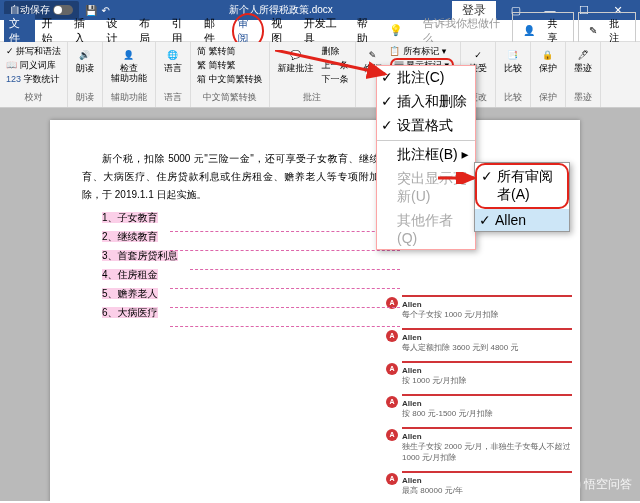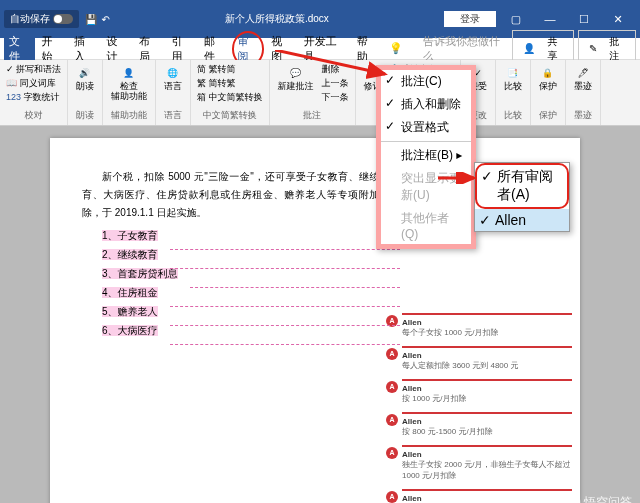--- a/index.html
+++ b/index.html
@@ -1,42 +1,42 @@
 <!DOCTYPE html>
 <html><head>
 <meta charset="utf-8">
 <style>
 *{margin:0;padding:0;box-sizing:border-box;font-family:"Microsoft YaHei",SimSun,sans-serif}
 body{width:640px;height:503px;overflow:hidden;background:#fff;position:relative;font-size:10px}
-.titlebar{height:38px;background:#2b579a;display:flex;align-items:center;color:#fff;font-size:10px}
+.titlebar{height:20px;background:#2b579a;display:flex;align-items:center;color:#fff;font-size:10px}
 .autosave{background:#1e3f73;padding:2px 6px;margin-left:4px;border-radius:2px;display:flex;align-items:center;gap:3px}
 .toggle{width:20px;height:10px;background:#666;border-radius:5px;position:relative}
 .toggle::after{content:"";position:absolute;width:8px;height:8px;background:#fff;border-radius:50%;left:1px;top:1px}
 .titlebar-center{flex:1;text-align:center}
 .titlebar-right{display:flex;align-items:center;gap:6px;padding-right:8px}
-.login-btn{background:#fff;color:#333;padding:1px 16px;font-size:10px}
+.login-btn{background:#fff;color:#333;padding:1px 10px;font-size:12px}
 .win-btn{width:28px;text-align:center;font-size:11px}
 .menubar{height:22px;background:#fff;border-bottom:1px solid #ddd;display:flex;align-items:center;font-size:11px;padding:0 4px;gap:2px}
 .menubar span{padding:2px 5px;cursor:pointer}
 .menubar .file{background:#2b579a;color:#fff}
 .menubar .active{color:#2b579a}
 .review-circ{border:2px solid #e2231a;border-radius:50%;padding:1px 4px!important}
 .hint{color:#999;margin-left:8px}
 .menubar-right{margin-left:auto;display:flex;gap:4px;align-items:center}
 .share-btn{border:1px solid #ccc;padding:1px 4px;font-size:10px;display:flex;align-items:center;gap:2px}
 .ribbon{height:66px;background:#f3f3f3;border-bottom:1px solid #ccc;display:flex;font-size:9px;position:relative}
 .rgroup{border-right:1px solid #ddd;padding:3px 6px;display:flex;flex-direction:column;justify-content:space-between;text-align:center}
 .rgroup-label{color:#666;font-size:9px;margin-top:auto}
 .rgroup-top{display:flex;gap:6px;align-items:flex-start}
 .rbtn{display:flex;flex-direction:column;align-items:center;gap:1px;padding:2px}
 .ricon{width:16px;height:16px;display:flex;align-items:center;justify-content:center}
 .rtxt{font-size:9px;line-height:1.1}
 .rstack{display:flex;flex-direction:column;gap:1px;font-size:9px;text-align:left}
 .show-markup{border:2px solid #e2231a;border-radius:12px;padding:0 3px}
-.dropdown{position:absolute;top:65px;left:376px;background:#fff;border:5px solid #fca5a5;box-shadow:2px 2px 6px rgba(0,0,0,.3);font-size:12px;z-index:50;width:100px}
+.dropdown{position:absolute;top:65px;left:376px;background:#fff;border:1px solid #fca5a5;box-shadow:2px 2px 6px rgba(0,0,0,.3);font-size:14px;z-index:50;width:100px}
 .dropdown div{padding:3px 6px 3px 20px;position:relative}
 .dropdown div.chk::before{content:"✓";position:absolute;left:4px}
 .dropdown .sep{border-top:1px solid #ccc;margin:2px 0;padding:0;height:0}
 .specific{border:2px solid #e2231a;border-radius:10px}
 .submenu{position:absolute;top:162px;left:474px;background:#fff;border:1px solid #999;box-shadow:2px 2px 6px rgba(0,0,0,.3);font-size:14px;z-index:51;width:96px}
 .submenu div{padding:3px 6px 3px 20px;position:relative}
 .submenu div.chk::before{content:"✓";position:absolute;left:4px}
 .submenu .all-rev{border:2px solid #e2231a;border-radius:10px}
 .submenu .allen{background:#cde6f7}
 .doc-area{height:393px;background:#bababa;padding:12px 0 0 50px;position:relative;overflow:hidden}

